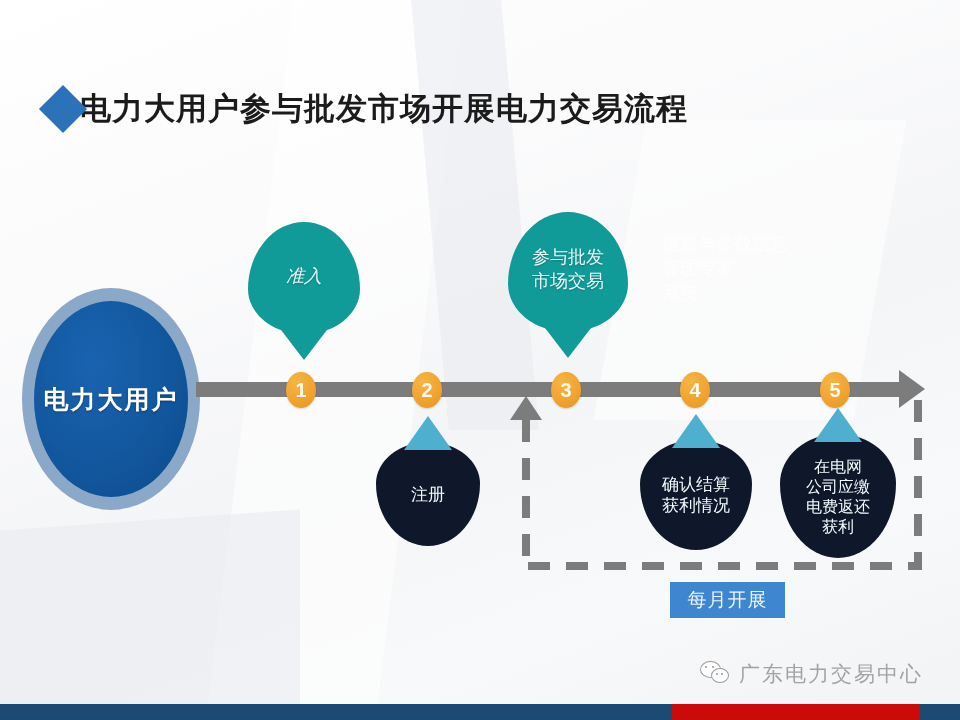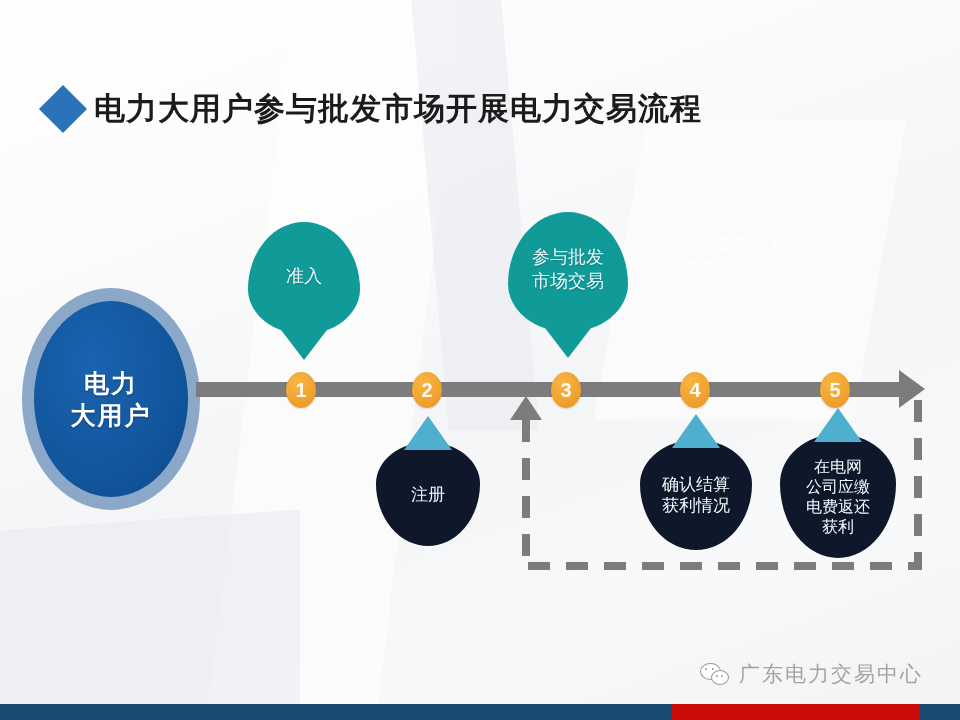--- a/index.html
+++ b/index.html
@@ -12,36 +12,36 @@
 
   
   .bg-base{position:absolute;inset:0;
     background:
       linear-gradient(160deg,#ffffff 0%,#fbfbfc 28%,#f4f5f7 55%,#f8f9fa 78%,#f2f3f5 100%);
   }
   .bg-facet{position:absolute;background:rgba(255,255,255,.55);}
   .bg-facet.d{background:rgba(231,234,238,.55);}
 
   
-  .title-row{position:absolute;left:46px;top:88px;display:flex;align-items:center;gap:14px;}
+  .title-row{position:absolute;left:46px;top:88px;display:flex;align-items:center;}
   .diamond{width:34px;height:34px;background:#2b72b8;transform:rotate(45deg);flex:none;}
   .title-text{
     font-family:"Liberation Serif","DejaVu Serif",serif;
     font-size:31px;font-weight:700;color:#1b1b1b;letter-spacing:1px;white-space:nowrap;
   }
 
   
   .ellipse-outer{
     position:absolute;left:22px;top:288px;width:178px;height:222px;
     border-radius:50%;background:#8ba8c9;
   }
   .ellipse-inner{
     position:absolute;left:12px;top:13px;width:154px;height:196px;border-radius:50%;
     background:radial-gradient(ellipse at 38% 32%,#1a63b0 0%,#12579e 55%,#0d4a8b 100%);
-    display:flex;flex-direction:column;align-items:center;justify-content:center;
+    display:flex;flex-direction:row;align-items:center;justify-content:center;
     color:#fff;font-size:25px;font-weight:700;line-height:1.28;letter-spacing:2px;
     text-shadow:0 1px 2px rgba(0,0,0,.35);
   }
 
   
   .axis{position:absolute;left:196px;top:382px;width:710px;height:15px;background:#7c7c7c;}
   .axis-head{position:absolute;left:899px;top:370px;width:0;height:0;
     border-top:19px solid transparent;border-bottom:19px solid transparent;
     border-left:26px solid #7c7c7c;}
 
@@ -104,21 +104,21 @@
   }
 
   
   .watermark{
     position:absolute;left:662px;top:232px;width:190px;
     color:rgba(255,255,255,.80);font-size:18px;line-height:1.35;
     text-align:left;white-space:pre-line;
   }
 
   
-  .footer{position:absolute;left:700px;top:660px;display:flex;align-items:center;gap:9px;}
+  .footer{position:absolute;left:700px;top:660px;display:flex;gap:9px;}
   .wechat{width:30px;height:24px;position:relative;flex:none;}
   .wechat .b1,.wechat .b2{position:absolute;border-radius:50%;border:1.6px solid #9a9a9a;background:#fff;}
   .wechat .b1{left:0;top:1px;width:19px;height:15px;}
   .wechat .b2{left:11px;top:8px;width:16px;height:13px;}
   .wechat .b1::after,.wechat .b1::before,
   .wechat .b2::after,.wechat .b2::before{content:"";position:absolute;width:2px;height:2px;border-radius:50%;background:#9a9a9a;}
   .wechat .b1::before{left:4px;top:4px;} .wechat .b1::after{left:11px;top:4px;}
   .wechat .b2::before{left:4px;top:4px;} .wechat .b2::after{left:9px;top:4px;}
   .footer-text{font-size:21px;color:#a3a3a3;letter-spacing:2px;}
 
@@ -148,21 +148,21 @@
   <div class="ellipse-outer">
     <div class="ellipse-inner">
       <span>电力</span>
       <span>大用户</span>
     </div>
   </div>
 
   <div class="axis"></div>
   <div class="axis-head"></div>
 
-  <div class="pin" style="left:248px;top:222px;width:112px;height:112px;">
+  <div class="pin" style="left:248px;top:222px;width:112px;height:112px;font-style:italic;">
     <div class="lbl">准入</div>
   </div>
   <div class="pin" style="left:508px;top:212px;width:120px;height:120px;">
     <div class="lbl" style="white-space:pre-line;">参与批发
 市场交易</div>
   </div>
 
   <div class="drop" style="left:640px;top:440px;width:112px;height:110px;">
     <div class="lbl" style="white-space:pre-line;">确认结算
 获利情况</div>
@@ -181,20 +181,21 @@
   <div class="dash dash-v" style="left:914px;top:400px;height:168px;"></div>
   <div class="dash dash-v" style="left:522px;top:420px;height:146px;"></div>
   <div class="loop-head" style="left:510px;top:396px;"></div>
 
   <div class="num" style="left:286px;top:372px;">1</div>
   <div class="num" style="left:412px;top:372px;">2</div>
   <div class="num" style="left:551px;top:372px;">3</div>
   <div class="num" style="left:680px;top:372px;">4</div>
   <div class="num" style="left:820px;top:372px;">5</div>
 
+  <div class="tag">每月开展</div>
 
   <div class="footer">
     <div class="wechat">
       <div class="b1"></div>
         <div class="b2"></div>
     </div>
     <div class="footer-text">广东电力交易中心</div>
   </div>
 
   <div class="bottom-bar"></div>

